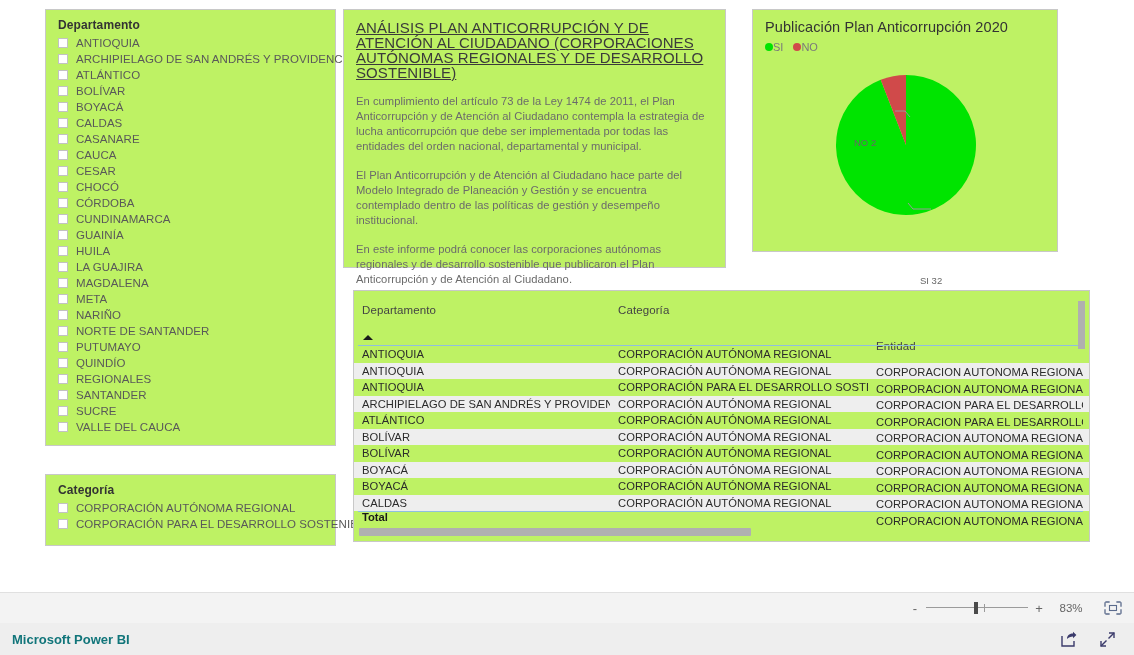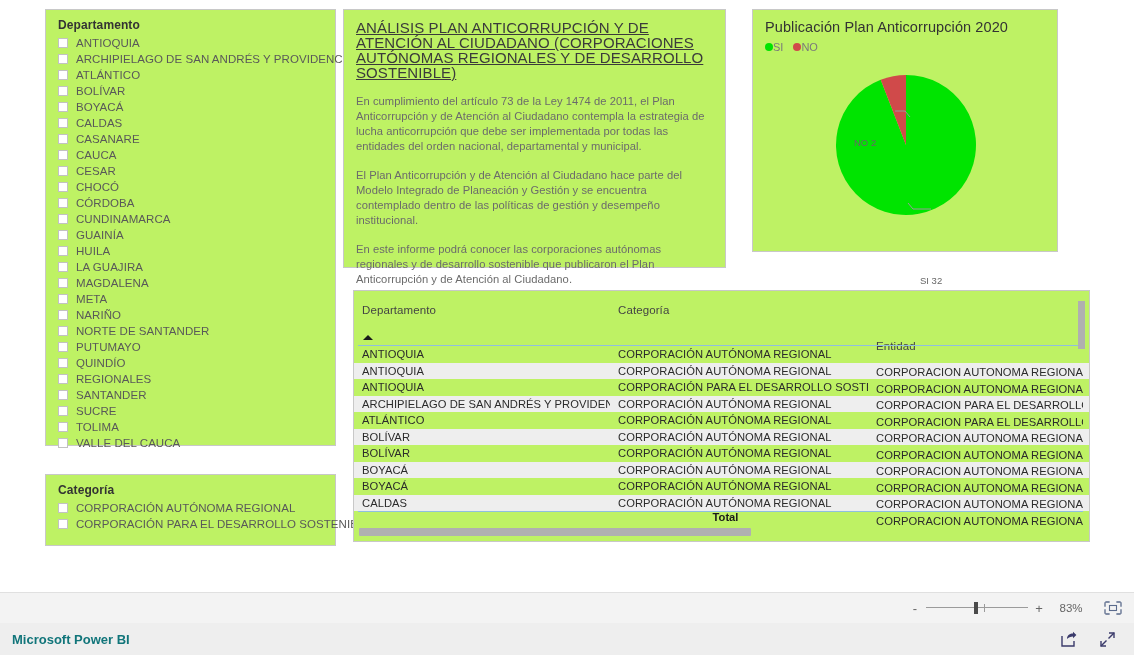--- a/index.html
+++ b/index.html
@@ -152,21 +152,20 @@
   .tbl-bottomline {
     position: absolute;
     left: 4px; top: 0px;
     width: 725px; height: 1px;
     background: #8fbfe0;
   }
   .tbl-totalrow {
     position: absolute;
     left: 0; width: 100%;
     height: 16px;
-    text-align: center;
   }
   .tbl-total-label {
     font-size: 11.2px;
     font-weight: bold;
     color: #1a1a1a;
     padding-left: 8px;
   }
 
   
   .scroll-v {
@@ -368,24 +367,20 @@
           <span class="slicer-check"></span>
           <span class="slicer-label">REGIONALES</span>
         </div>
         <div class="slicer-item">
           <span class="slicer-check"></span>
           <span class="slicer-label">SANTANDER</span>
         </div>
         <div class="slicer-item">
           <span class="slicer-check"></span>
           <span class="slicer-label">SUCRE</span>
-        </div>
-        <div class="slicer-item">
-          <span class="slicer-check"></span>
-          <span class="slicer-label">TOLIMA</span>
         </div>
         <div class="slicer-item">
           <span class="slicer-check"></span>
           <span class="slicer-label">VALLE DEL CAUCA</span>
         </div>
       </div>
   </div>
 
   <div class="panel" id="slicer-categoria">
     <div class="slicer-title">Categoría</div>

